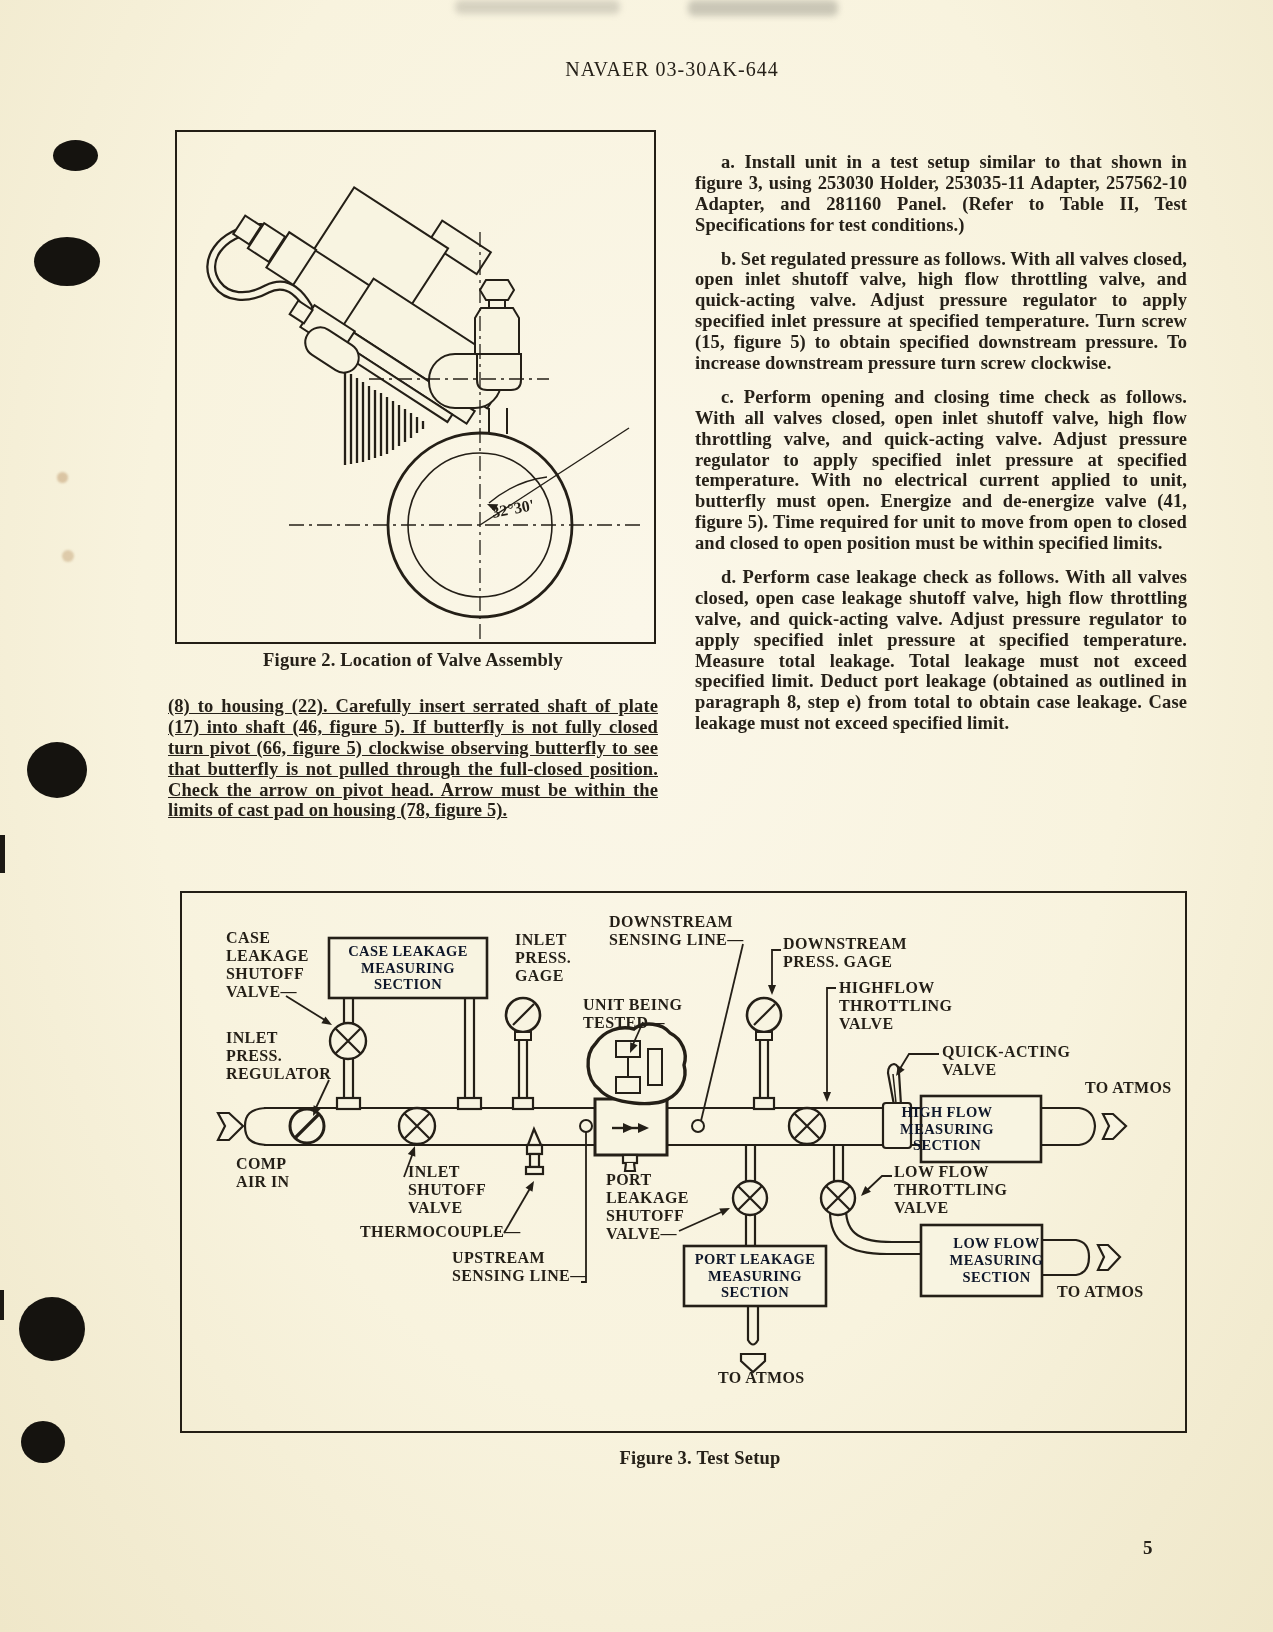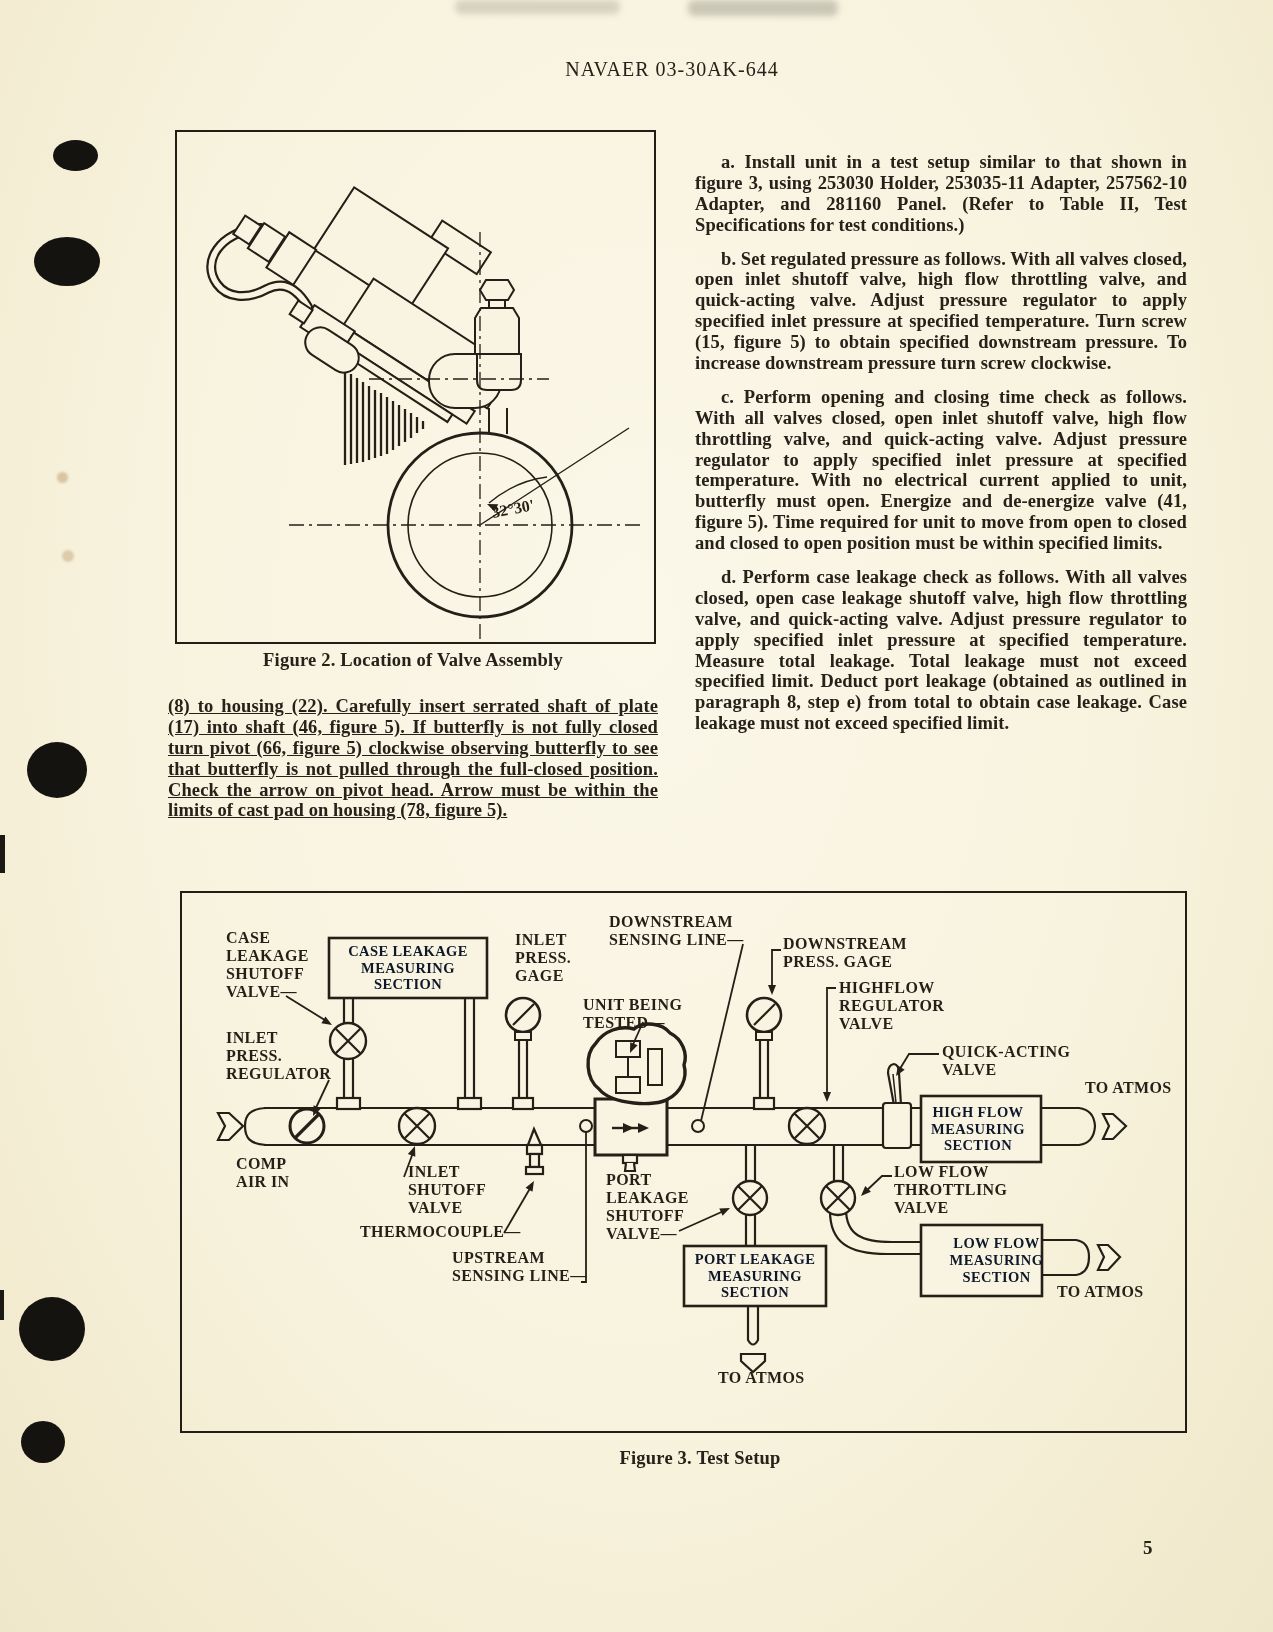--- a/index.html
+++ b/index.html
@@ -292,25 +292,25 @@
   <div class="f3label" style="left:178px;top:330px;">THERMOCOUPLE—</div>
   <div class="f3label" style="left:270px;top:356px;">UPSTREAM
 SENSING LINE—</div>
   <div class="f3label" style="left:427px;top:20px;">DOWNSTREAM
 SENSING LINE—</div>
   <div class="f3label" style="left:389px;top:103px;margin-left:12px;">UNIT BEING
 TESTED—</div>
   <div class="f3label" style="left:601px;top:42px;">DOWNSTREAM
 PRESS. GAGE</div>
   <div class="f3label" style="left:657px;top:86px;">HIGHFLOW
-REGULATOR
+THROTTLING
 VALVE</div>
   <div class="f3label" style="left:760px;top:150px;">QUICK-ACTING
 VALVE</div>
-  <div class="f3boxlabel" style="left:736px;top:203px;width:120px;height:66px;">HIGH FLOW
+  <div class="f3boxlabel" style="left:705px;top:203px;width:120px;height:66px;">HIGH FLOW
 MEASURING
 SECTION</div>
   <div class="f3label" style="left:903px;top:186px;">TO ATMOS</div>
   <div class="f3label" style="left:424px;top:278px;">PORT
 LEAKAGE
 SHUTOFF
 VALVE—</div>
   <div class="f3boxlabel" style="left:502px;top:353px;width:142px;height:60px;">PORT LEAKAGE
 MEASURING
 SECTION</div>

